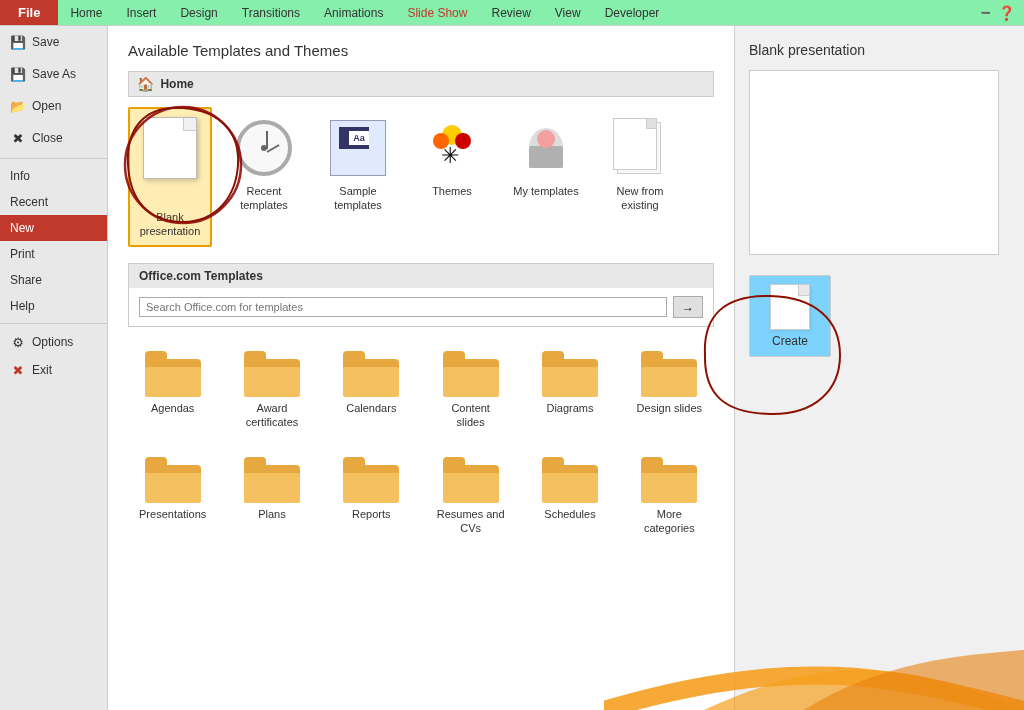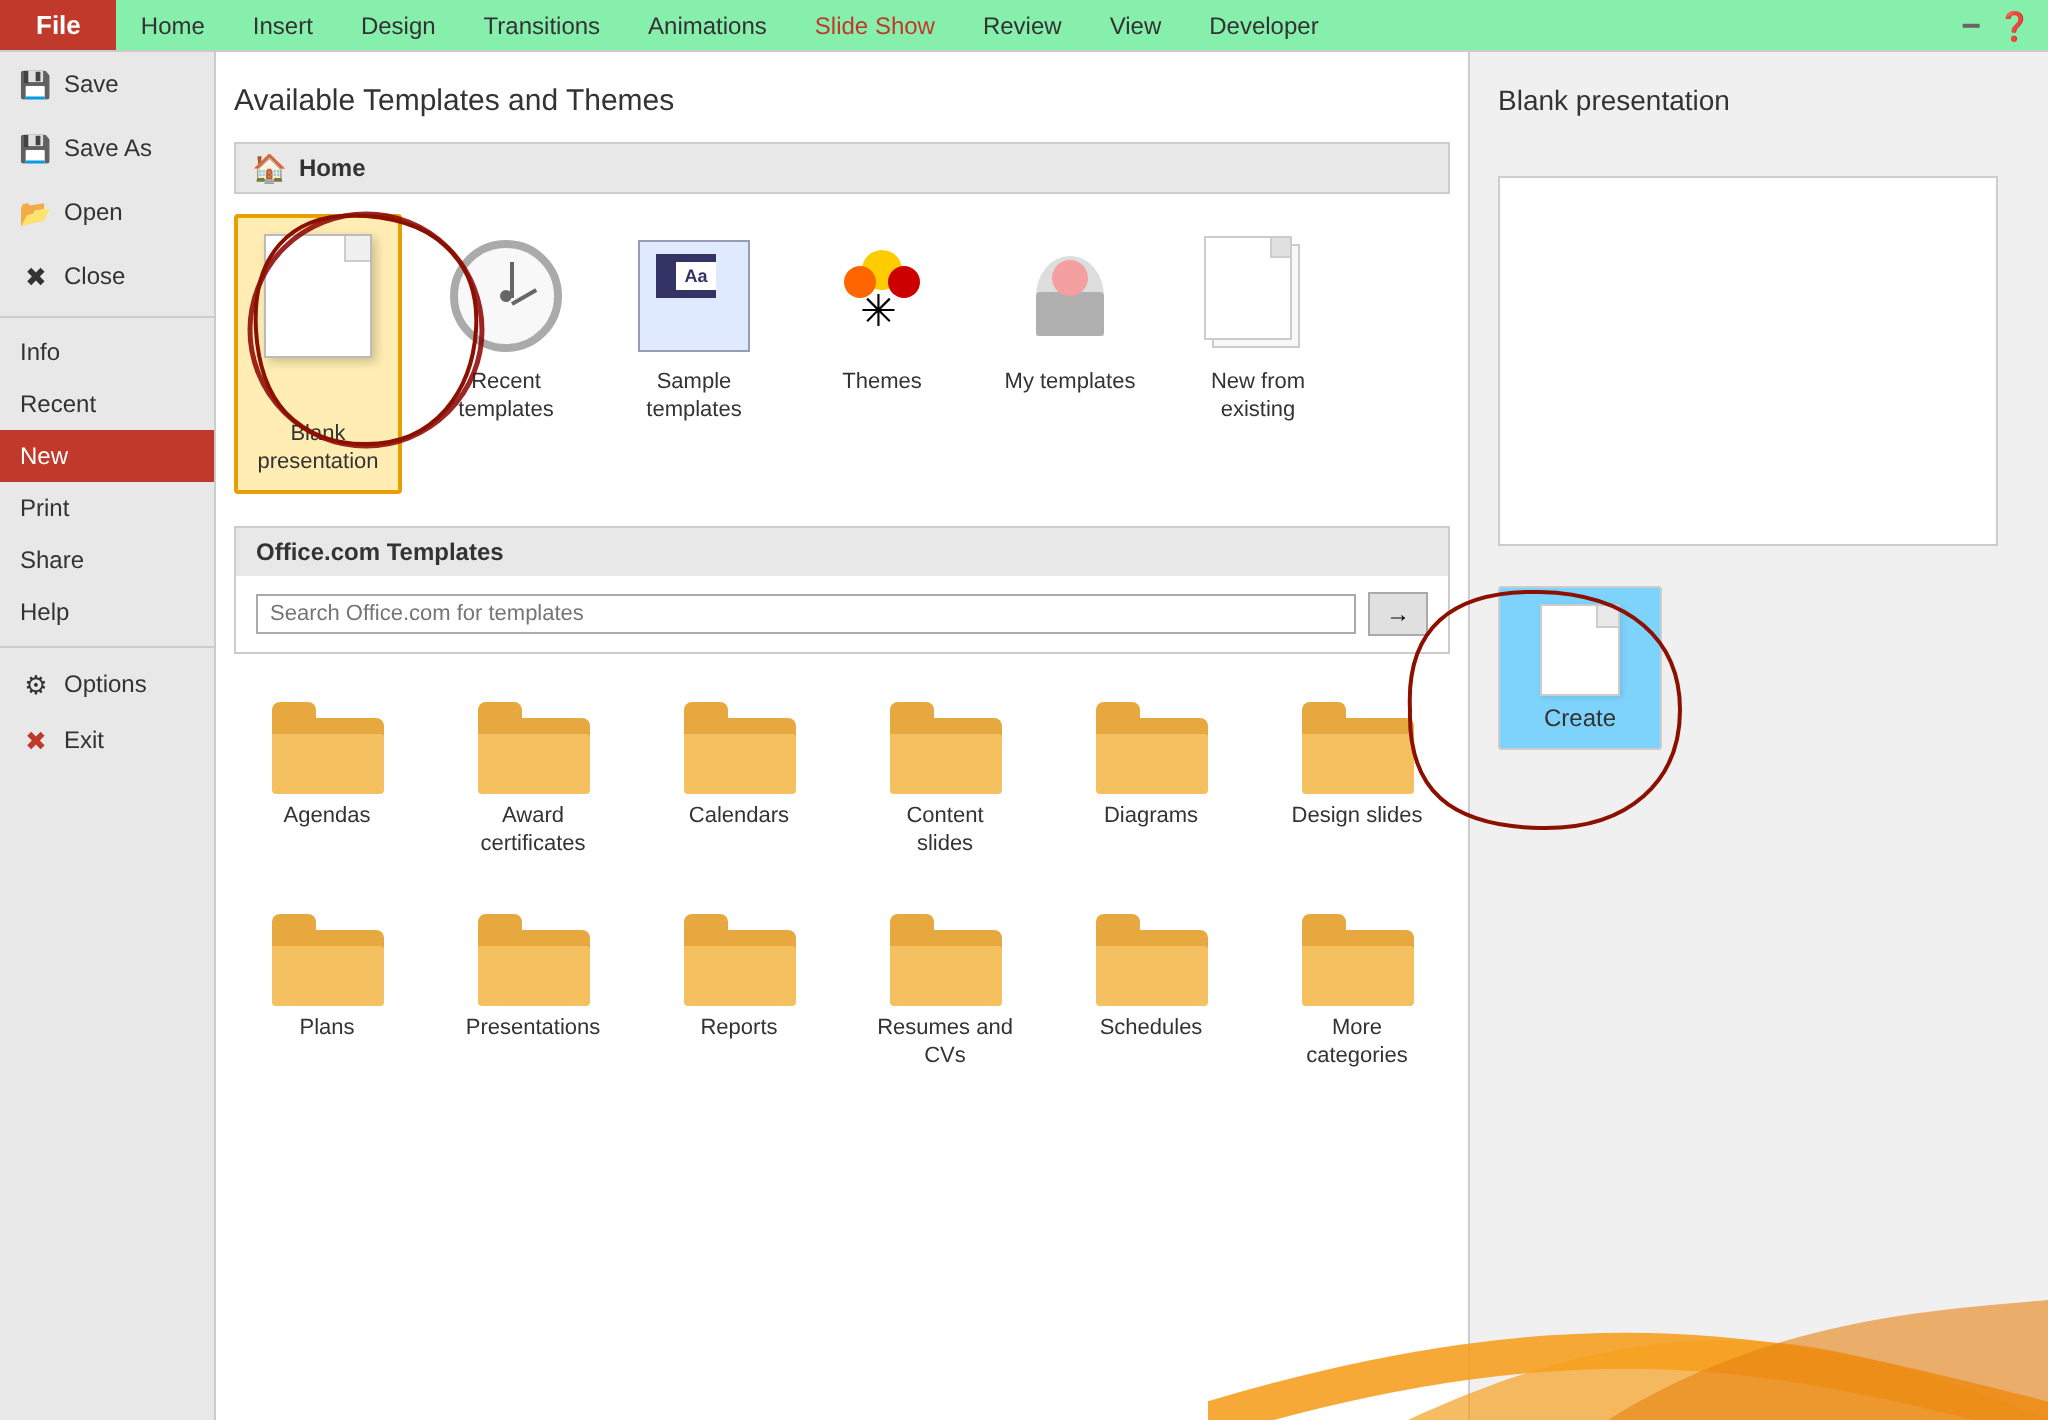--- a/index.html
+++ b/index.html
@@ -15,21 +15,21 @@
     .app-body { display: flex; height: calc(710px - 26px); }
 
     
     .sidebar { width: 108px; background: #e8e8e8; border-right: 1px solid #ccc; display: flex; flex-direction: column; }
     .sidebar-item { padding: 8px 10px; color: #333; cursor: pointer; display: flex; align-items: center; gap: 6px; font-size: 12px; }
     .sidebar-icon { width: 16px; height: 16px; display: inline-flex; align-items: center; justify-content: center; font-size: 13px; }
     .sidebar-divider { height: 1px; background: #ccc; margin: 4px 0; }
     .sidebar-sub { padding: 6px 10px; color: #333; cursor: pointer; font-size: 12px; display: flex; align-items: center; gap: 6px; }
 
     
-    .main-content { flex: 1; background: #fff; overflow-y: auto; padding: 16px 9px; }
+    .main-content { flex: 1; background: #fff; overflow-y: auto; padding: 16px 20px; }
     .page-title { font-size: 15px; font-weight: normal; color: #333; margin-bottom: 12px; }
 
     
     .nav-bar { background: #e8e8e8; border: 1px solid #ccc; display: flex; align-items: center; padding: 4px 8px; gap: 6px; margin-bottom: 10px; }
     .home-icon { font-size: 14px; color: #555; cursor: pointer; }
 
     
     .templates-row { display: flex; gap: 10px; flex-wrap: wrap; margin-bottom: 16px; }
     .template-item { display: flex; flex-direction: column; align-items: center; width: 84px; cursor: pointer; padding: 6px; border: 2px solid transparent; border-radius: 2px; }
     .template-item.selected { background: #ffedb3; border-color: #e8a000; gap: 26px; }
@@ -51,21 +51,21 @@
     .folder-grid { display: grid; grid-template-columns: repeat(6, 1fr); gap: 10px; margin-bottom: 12px; }
     .folder-item { display: flex; flex-direction: column; align-items: center; cursor: pointer; padding: 8px 4px; }
     .folder-icon { width: 56px; height: 46px; position: relative; }
     .folder-back { width: 56px; height: 38px; background: #e8a840; border-radius: 0 4px 4px 4px; position: absolute; bottom: 0; left: 0; }
     .folder-tab { width: 22px; height: 10px; background: #e8a840; border-radius: 4px 4px 0 0; position: absolute; top: 0; left: 0; }
     .folder-front { width: 56px; height: 30px; background: #f5c060; border-radius: 0 2px 2px 2px; position: absolute; bottom: 0; left: 0; }
     .folder-label { font-size: 11px; color: #333; text-align: center; margin-top: 4px; line-height: 1.3; }
 
     
     .right-panel { width: 290px; background: #f0f0f0; border-left: 1px solid #ccc; padding: 16px 14px; display: flex; flex-direction: column; align-items: flex-start; }
-    .right-title { font-size: 14px; color: #333; margin-bottom: 30px; font-weight: normal; }
+    .right-title { font-size: 14px; color: #333; margin-bottom: 12px; font-weight: normal; }
     .preview-box { width: 250px; height: 185px; background: #fff; border: 1px solid #ccc; margin-bottom: 20px; }
     .create-btn { display: flex; flex-direction: column; align-items: center; cursor: pointer; padding: 8px 20px; background: #7dd3fc; border: 1px solid #ccc; border-radius: 2px; }
     .create-icon { width: 40px; height: 46px; background: #fff; border: 1px solid #ccc; position: relative; margin-bottom: 4px; box-shadow: 1px 1px 3px rgba(0,0,0,0.1); }
     .create-icon::after { content: ''; position: absolute; top: 0; right: 0; width: 10px; height: 10px; background: #e8e8e8; border-left: 1px solid #ccc; border-bottom: 1px solid #ccc; }
     .create-label { font-size: 12px; color: #333; }
 
     
     .menu-item.highlighted { color: #c0392b; }
   </style>
 </head>
@@ -279,29 +279,29 @@
         </div>
       </div>
 
       <div class="folder-grid">
         <div class="folder-item">
           <div class="folder-icon">
             <div class="folder-tab"></div>
             <div class="folder-back"></div>
             <div class="folder-front"></div>
           </div>
+          <div class="folder-label">Presentations</div>
+        </div>
+        <div class="folder-item">
+          <div class="folder-icon">
+            <div class="folder-tab"></div>
+            <div class="folder-back"></div>
+            <div class="folder-front"></div>
+          </div>
           <div class="folder-label">Plans</div>
-        </div>
-        <div class="folder-item">
-          <div class="folder-icon">
-            <div class="folder-tab"></div>
-            <div class="folder-back"></div>
-            <div class="folder-front"></div>
-          </div>
-          <div class="folder-label">Presentations</div>
         </div>
         <div class="folder-item">
           <div class="folder-icon">
             <div class="folder-tab"></div>
             <div class="folder-back"></div>
             <div class="folder-front"></div>
           </div>
           <div class="folder-label">Reports</div>
         </div>
         <div class="folder-item">

